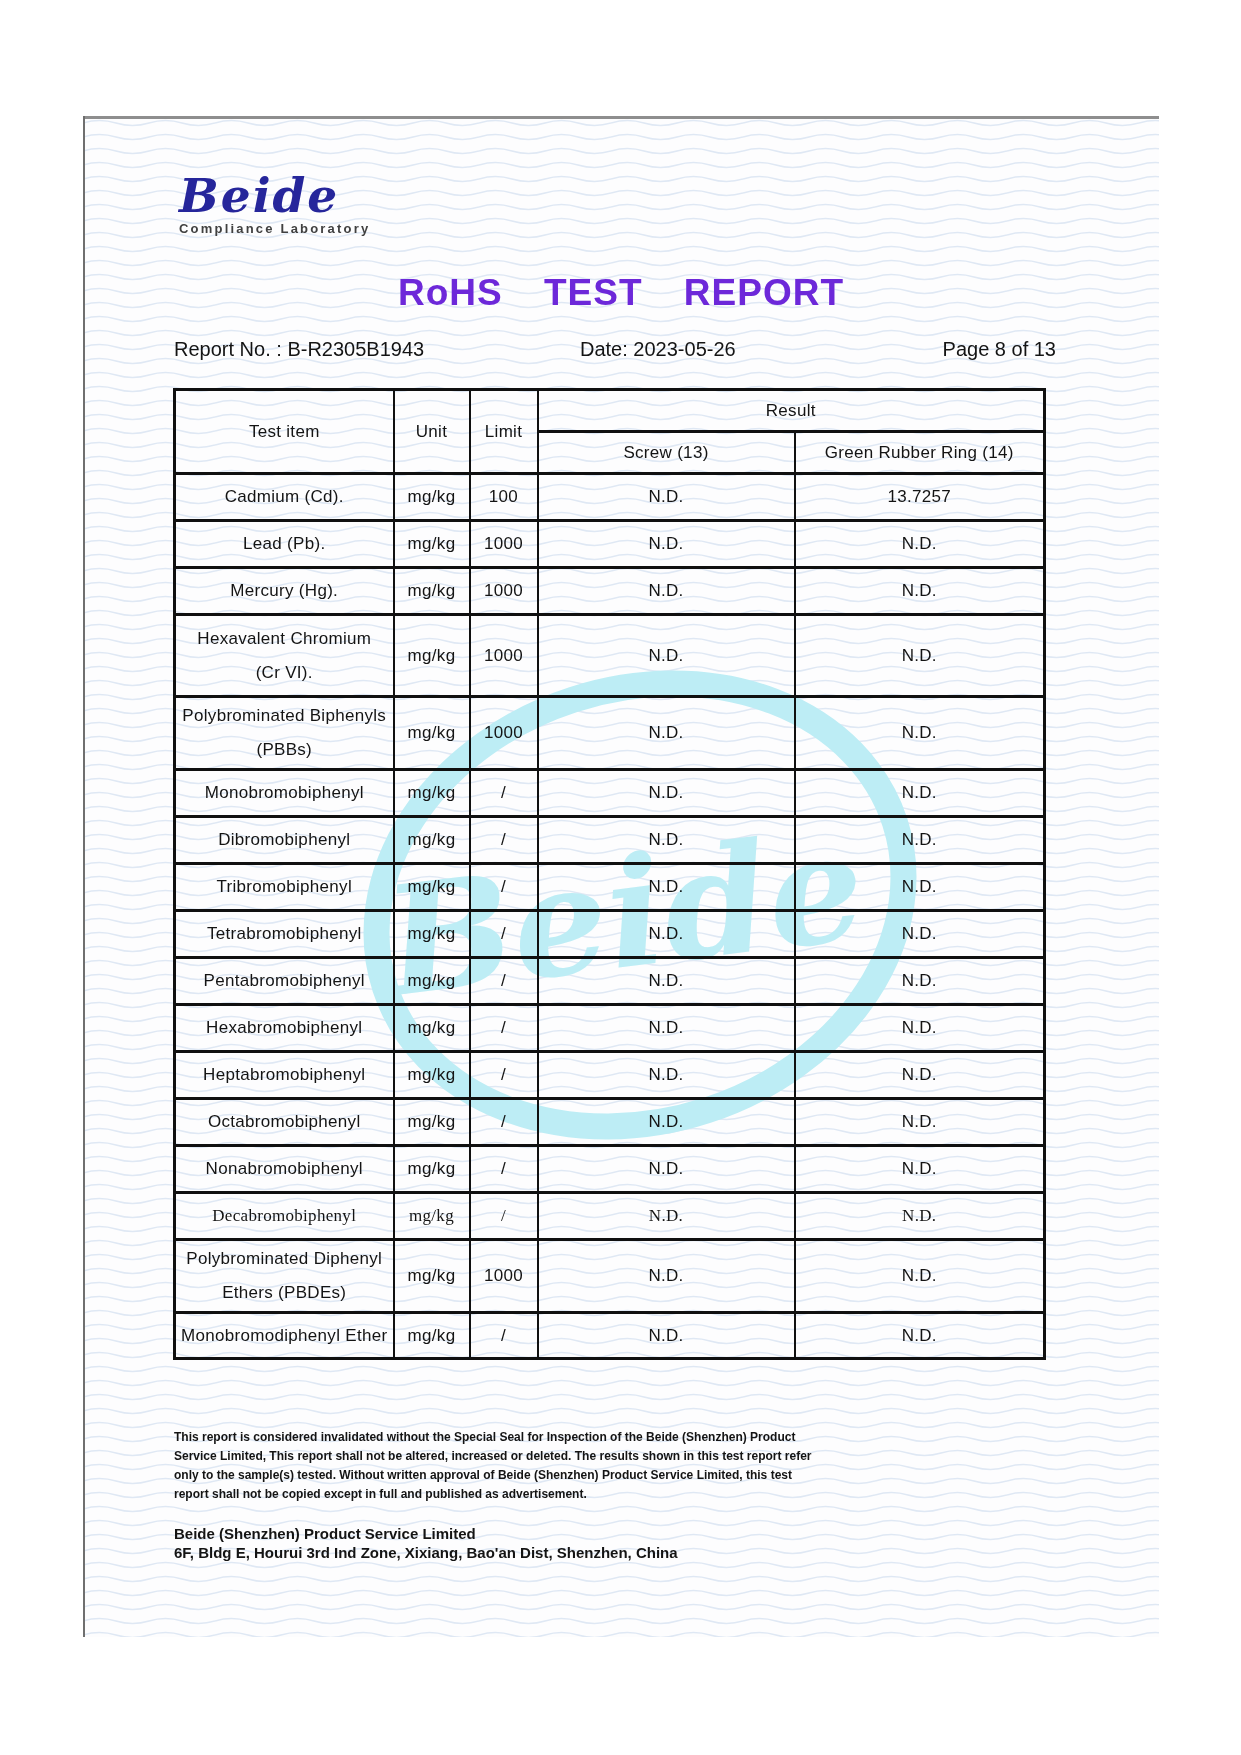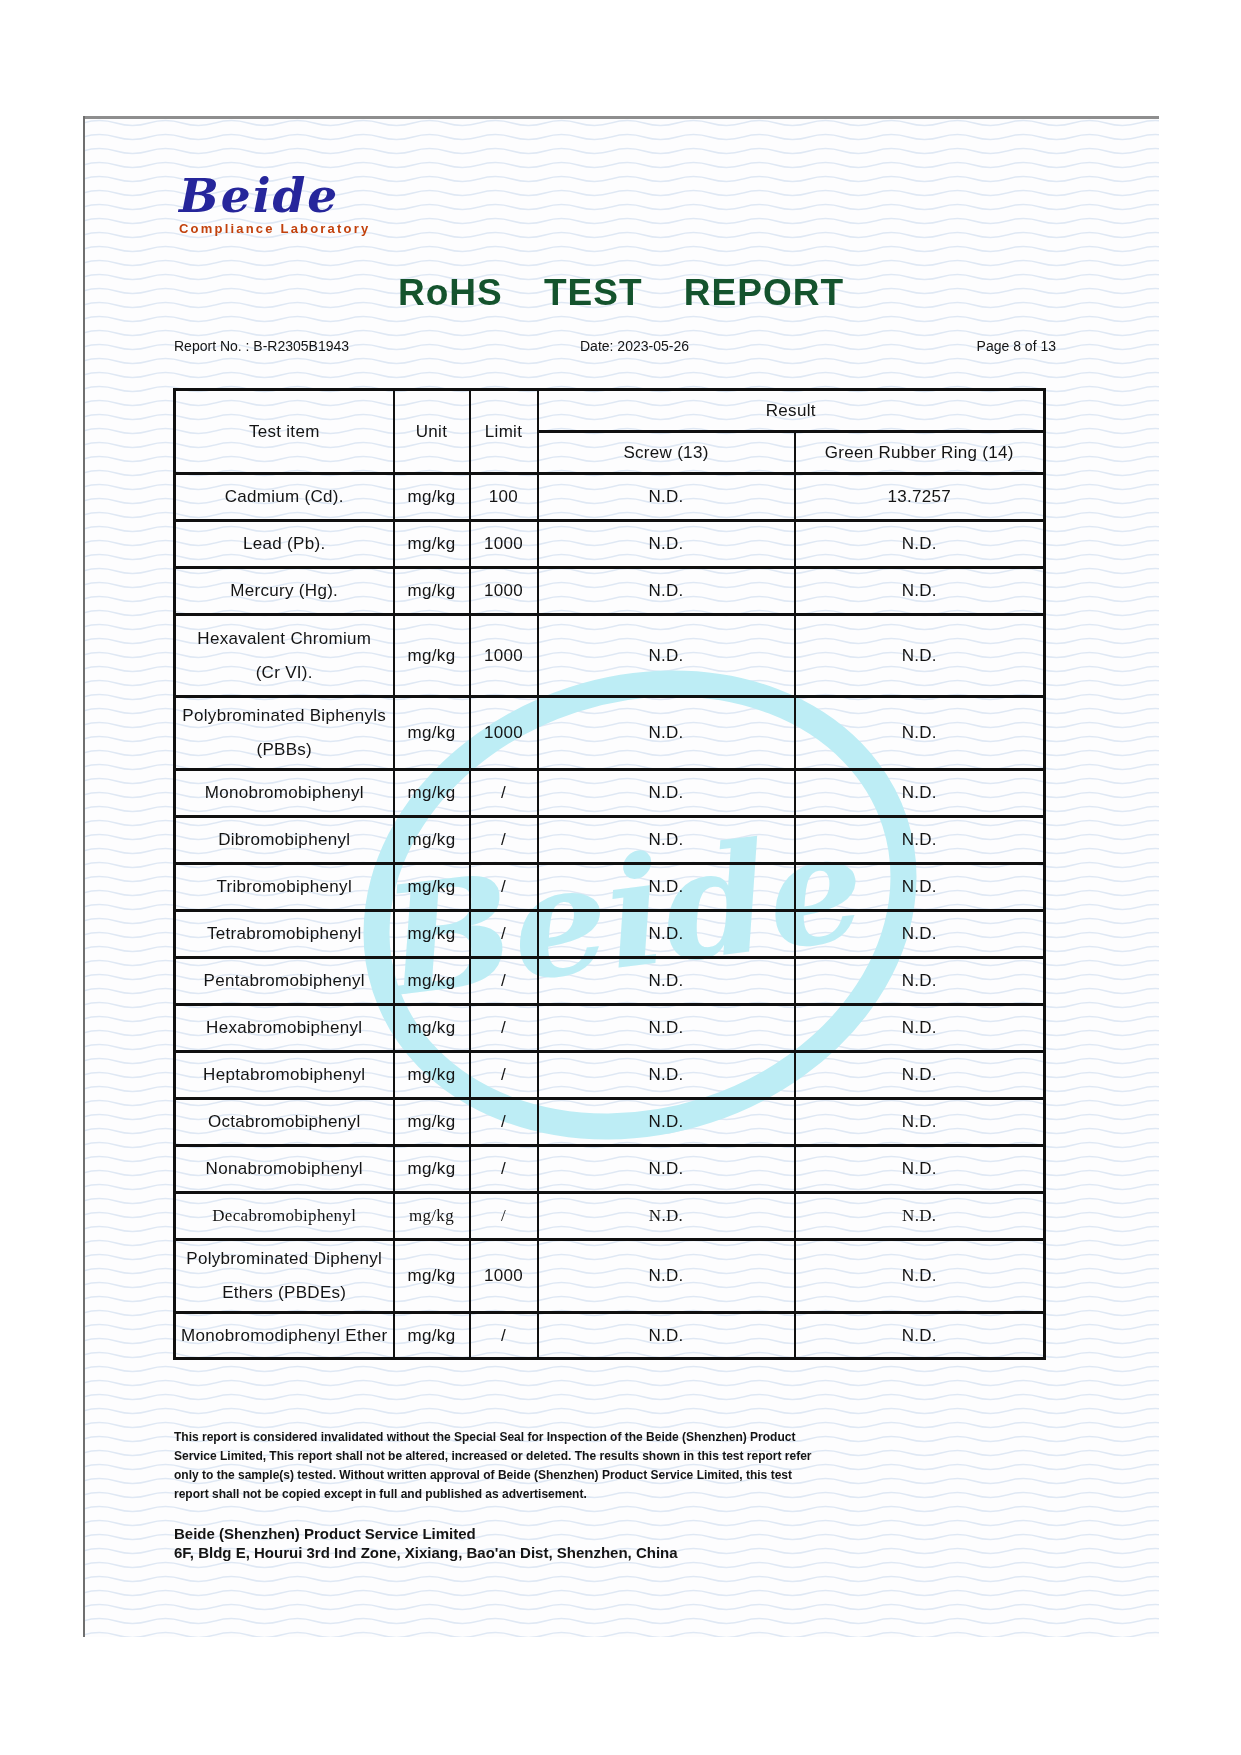--- a/index.html
+++ b/index.html
@@ -9,26 +9,26 @@
   
   .scan{position:absolute;left:83px;top:116px;width:1076px;height:1521px;background:#fdfdfe;}
   .wavebg{position:absolute;left:0;top:0;width:100%;height:100%;}
   .edge-top{position:absolute;left:0;top:0;width:100%;height:3px;background:#8e8e8e;}
   .edge-left{position:absolute;left:0;top:0;width:2px;height:100%;background:#6f6f6f;}
 
   
   .logo{position:absolute;left:96px;top:56px;z-index:3;}
   .logo .brand{font-family:"DejaVu Serif",serif;font-weight:bold;font-style:italic;
                font-size:47px;line-height:48px;letter-spacing:2px;}
-  .logo .sub{font-size:13px;letter-spacing:2.2px;color:#c2410c;margin-top:1px;font-weight:bold;}
+  .logo .sub{font-size:13px;letter-spacing:2.2px;color:#404040;margin-top:1px;font-weight:bold;}
 
   
   .title{position:absolute;left:0;top:156px;width:100%;text-align:center;z-index:3;
-         font-size:37px;font-weight:bold;letter-spacing:1px;word-spacing:30px;color:#14532d;}
-  .meta{position:absolute;left:0;top:222px;width:100%;height:22px;z-index:3;font-size:14px;}
+         font-size:37px;font-weight:bold;letter-spacing:1px;word-spacing:30px;color:#6d28d9;}
+  .meta{position:absolute;left:0;top:222px;width:100%;height:22px;z-index:3;font-size:20px;}
   .meta .report-no{position:absolute;left:91px;}
   .meta .date{position:absolute;left:497px;}
   .meta .page{position:absolute;right:103px;}
 
   
   .wm{position:absolute;left:0;top:0;width:100%;height:100%;z-index:1;}
 
   
   table.results{position:absolute;left:90px;top:272px;z-index:2;width:870px;
                 border-collapse:collapse;table-layout:fixed;background:transparent;

